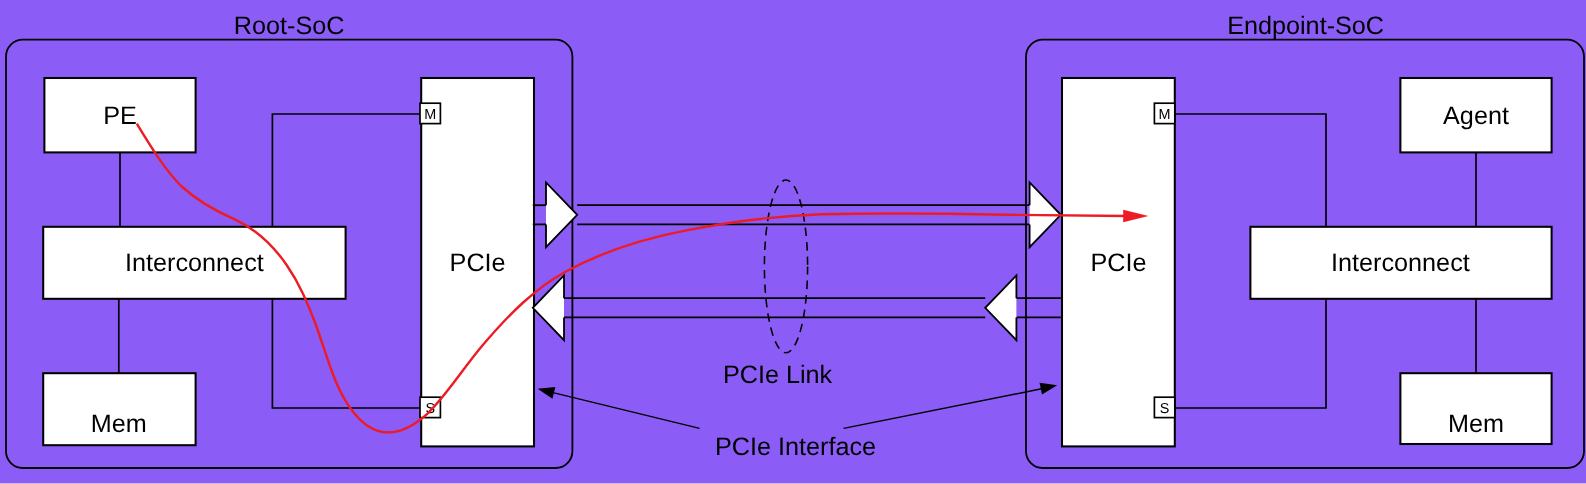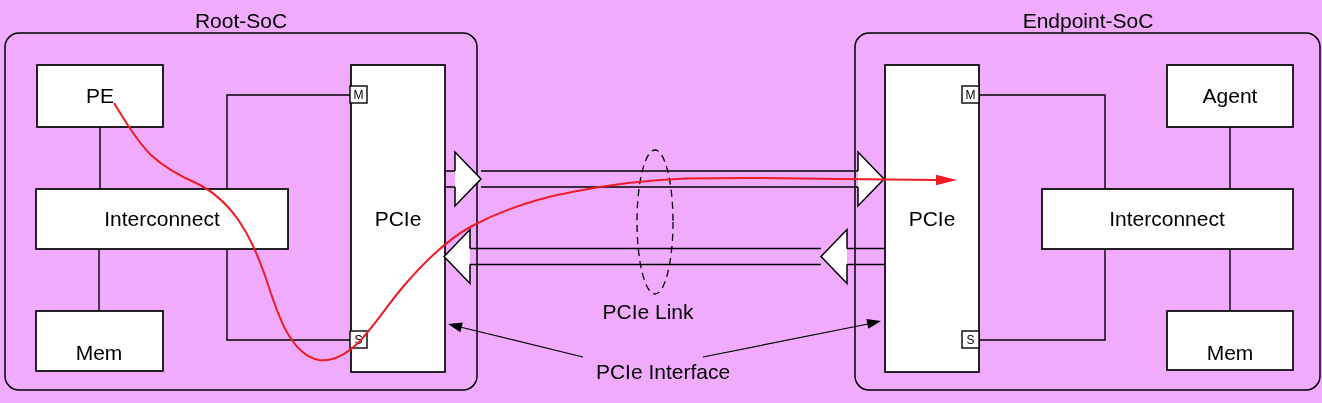--- a/index.html
+++ b/index.html
@@ -1,16 +1,16 @@
 <!DOCTYPE html>
 <html><head>
 <meta charset="utf-8">
 <style>
   html,body{margin:0;padding:0;background:#ffffff;}
-  .stage{position:relative;width:1322px;height:403px;background:#f0abfc;overflow:hidden;
+  .stage{position:relative;width:1322px;height:403px;background:#8b5cf6;overflow:hidden;
          font-family:"Liberation Sans", sans-serif;}
   svg{display:block;}
   text{font-family:"Liberation Sans", sans-serif;fill:#000;}
   .lbl{font-size:21px;}
   .port{font-size:12px;}
 </style>
 </head>
 <body>
 
 <div class="stage">

